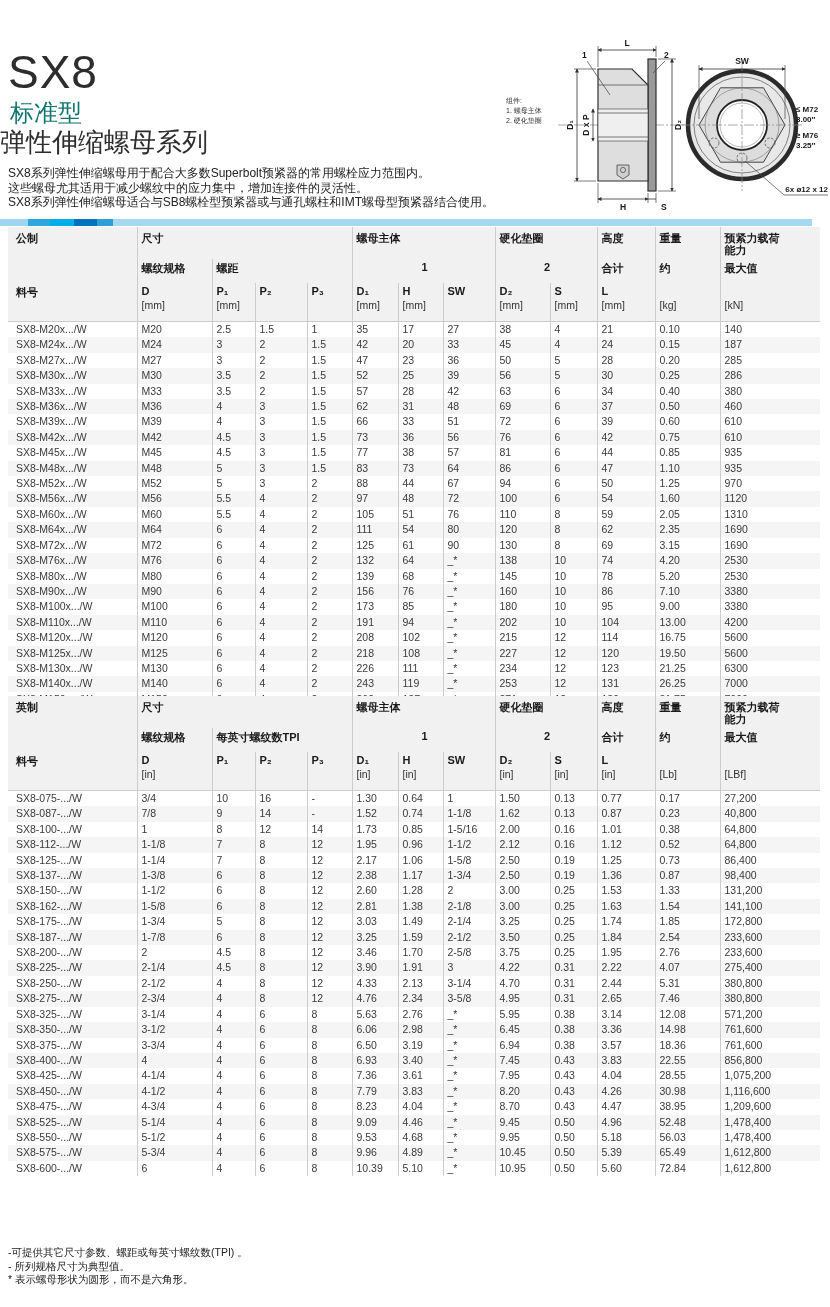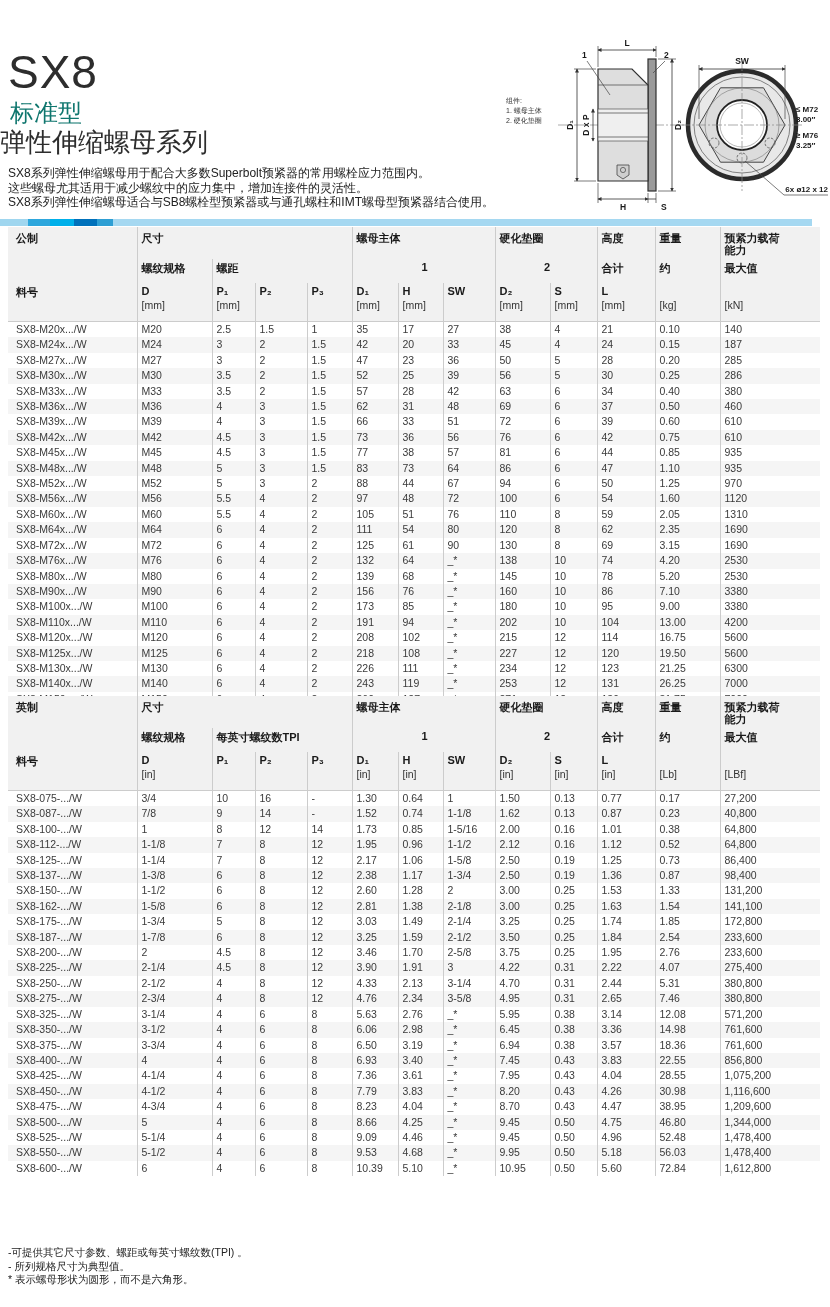--- a/index.html
+++ b/index.html
@@ -1028,35 +1028,20 @@
         <td>8.23</td>
         <td>4.04</td>
         <td>_*</td>
         <td>8.70</td>
         <td>0.43</td>
         <td>4.47</td>
         <td>38.95</td>
         <td>1,209,600</td>
       </tr>
       <tr>
-        <td>SX8-500-.../W</td>
-        <td>5</td>
-        <td>4</td>
-        <td>6</td>
-        <td>8</td>
-        <td>8.66</td>
-        <td>4.25</td>
-        <td>_*</td>
-        <td>9.45</td>
-        <td>0.50</td>
-        <td>4.75</td>
-        <td>46.80</td>
-        <td>1,344,000</td>
-      </tr>
-      <tr>
         <td>SX8-525-.../W</td>
         <td>5-1/4</td>
         <td>4</td>
         <td>6</td>
         <td>8</td>
         <td>9.09</td>
         <td>4.46</td>
         <td>_*</td>
         <td>9.45</td>
         <td>0.50</td>
@@ -1073,20 +1058,35 @@
         <td>9.53</td>
         <td>4.68</td>
         <td>_*</td>
         <td>9.95</td>
         <td>0.50</td>
         <td>5.18</td>
         <td>56.03</td>
         <td>1,478,400</td>
       </tr>
       <tr>
+        <td>SX8-575-.../W</td>
+        <td>5-3/4</td>
+        <td>4</td>
+        <td>6</td>
+        <td>8</td>
+        <td>9.96</td>
+        <td>4.89</td>
+        <td>_*</td>
+        <td>10.45</td>
+        <td>0.50</td>
+        <td>5.39</td>
+        <td>65.49</td>
+        <td>1,612,800</td>
+      </tr>
+      <tr>
         <td>SX8-600-.../W</td>
         <td>6</td>
         <td>4</td>
         <td>6</td>
         <td>8</td>
         <td>10.39</td>
         <td>5.10</td>
         <td>_*</td>
         <td>10.95</td>
         <td>0.50</td>

